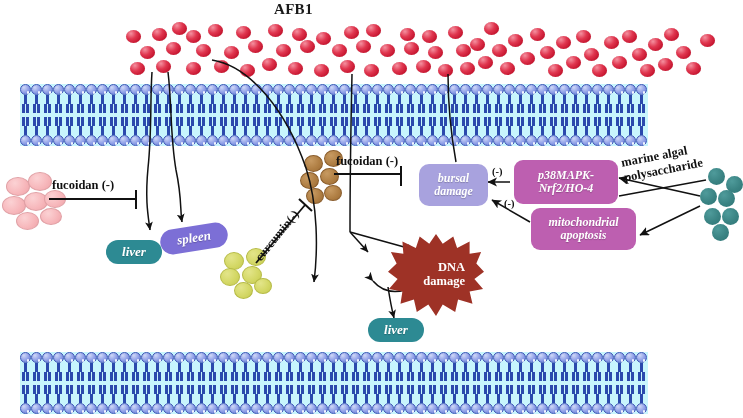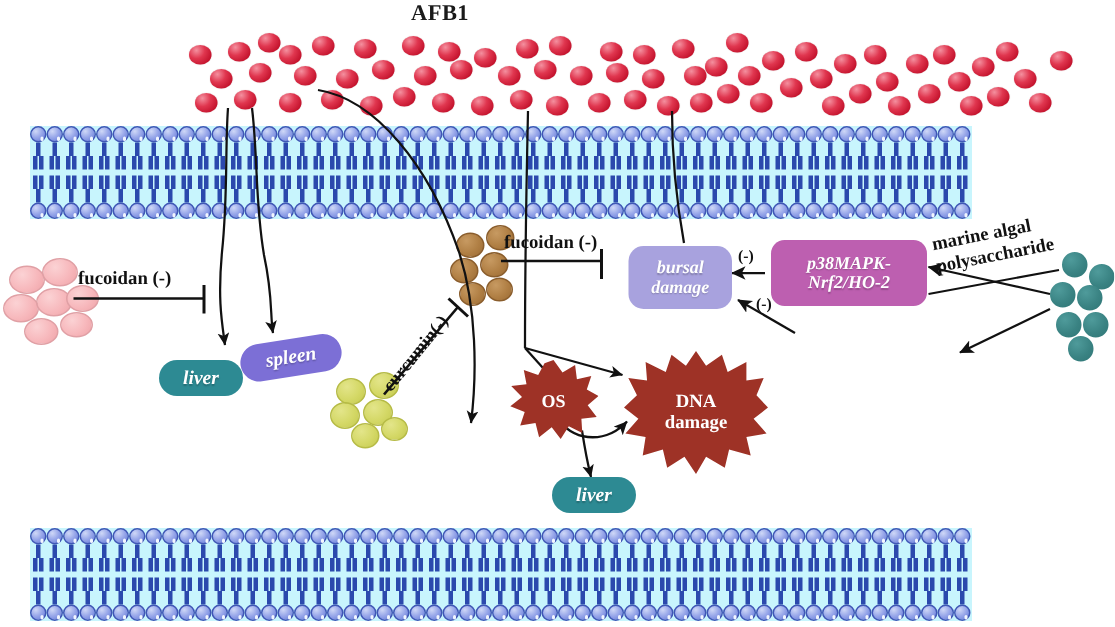--- a/index.html
+++ b/index.html
@@ -1551,27 +1551,28 @@
   <div class="pill box-bursal" style="left:419px; top:164px; width:69px; height:42px;">
     <span>
       <span>bursal damage</span>
     </span>
   </div>
 
   <div class="pill pill-liver" style="left:368px; top:318px; width:56px; height:24px;">
     <span>liver</span>
   </div>
 
-  <div class="star star-os" style="left:339px; top:240px; width:60px; height:56px;">
-    <span>OS</span>
-  </div>
-
-  <div class="star star-dna" style="left:416px; top:234px; width:96px; height:82px;">
+
+  <div class="star star-dna" style="left:388px; top:234px; width:96px; height:82px;text-align:right;">
     <span style="max-width:58px;">DNA damage</span>
   </div>
 
   <div class="pill box-magenta" style="left:514px; top:160px; width:104px; height:44px; flex-direction:column;">
     <span>p38MAPK-</span>
-    <span>Nrf2/HO-2</span>
+    <span>Nrf2/HO-4</span>
   </div>
 
+  <div class="pill box-magenta" style="left:531px; top:208px; width:105px; height:42px; flex-direction:column;">
+    <span>mitochondrial</span>
+    <span>apoptosis</span>
+  </div>
 
 </div>
 
 </body></html>

